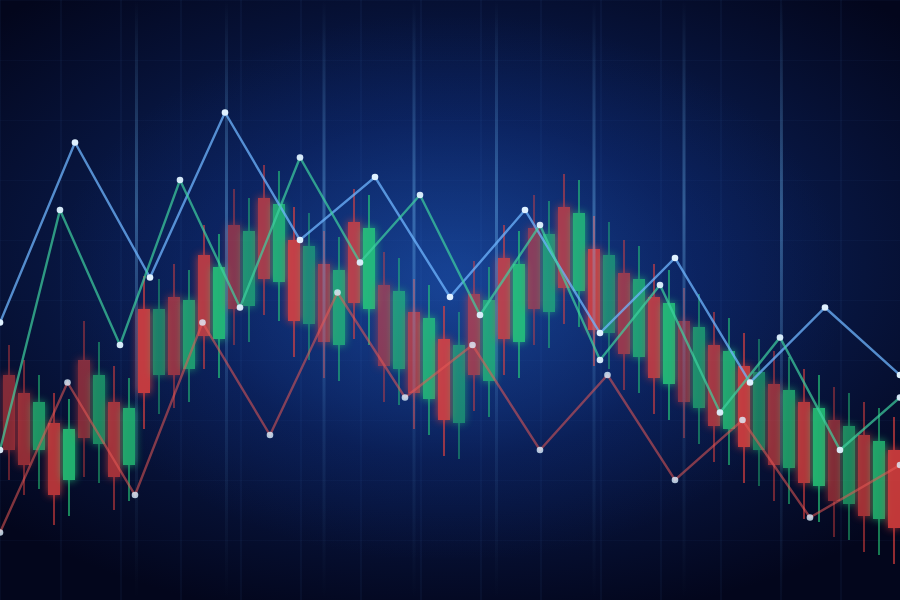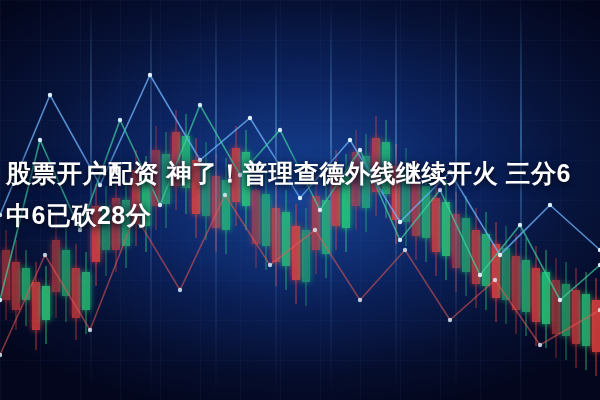--- a/index.html
+++ b/index.html
@@ -393,14 +393,13 @@
       <circle cx="270" cy="265" r="2.2" fill="#dff1ff" opacity="0.8"></circle>
       <circle cx="315" cy="230" r="2.2" fill="#dff1ff" opacity="0.8"></circle>
       <circle cx="360" cy="300" r="2.2" fill="#dff1ff" opacity="0.8"></circle>
       <circle cx="405" cy="250" r="2.2" fill="#dff1ff" opacity="0.8"></circle>
       <circle cx="450" cy="320" r="2.2" fill="#dff1ff" opacity="0.8"></circle>
       <circle cx="495" cy="280" r="2.2" fill="#dff1ff" opacity="0.8"></circle>
       <circle cx="540" cy="345" r="2.2" fill="#dff1ff" opacity="0.8"></circle>
       <circle cx="600" cy="310" r="2.2" fill="#dff1ff" opacity="0.8"></circle>
     </svg>
 
-  <div class="headline">股票开户配资 神了！普理查德外线继续开火 三分6中6已砍28分</div>
 </div>
 
 </body></html>

